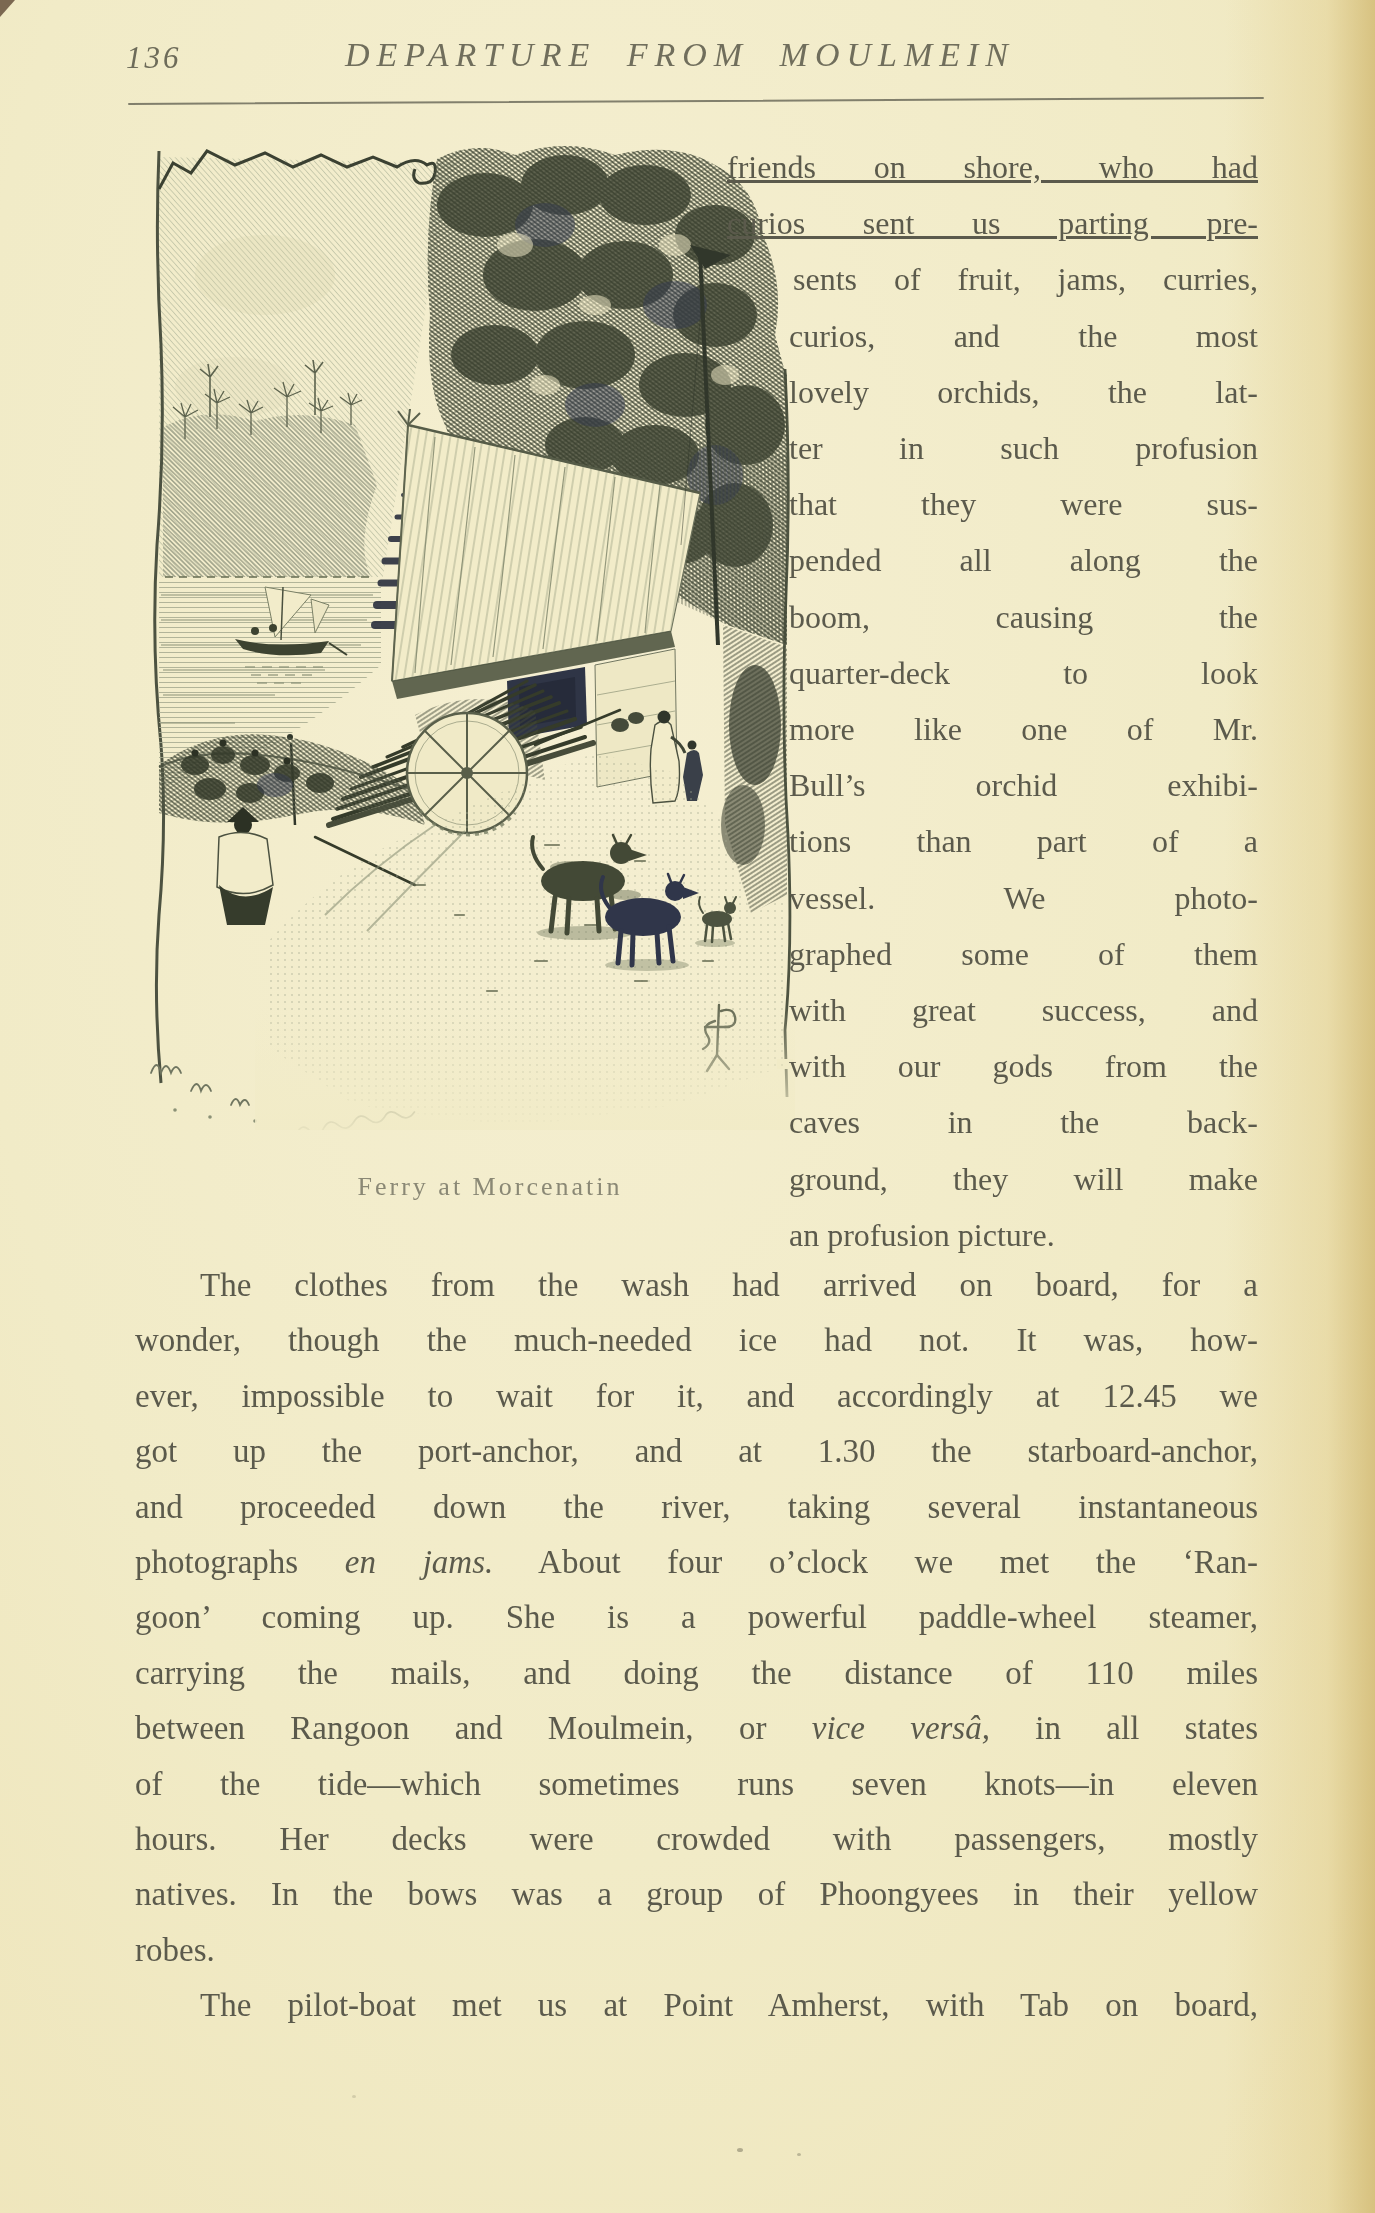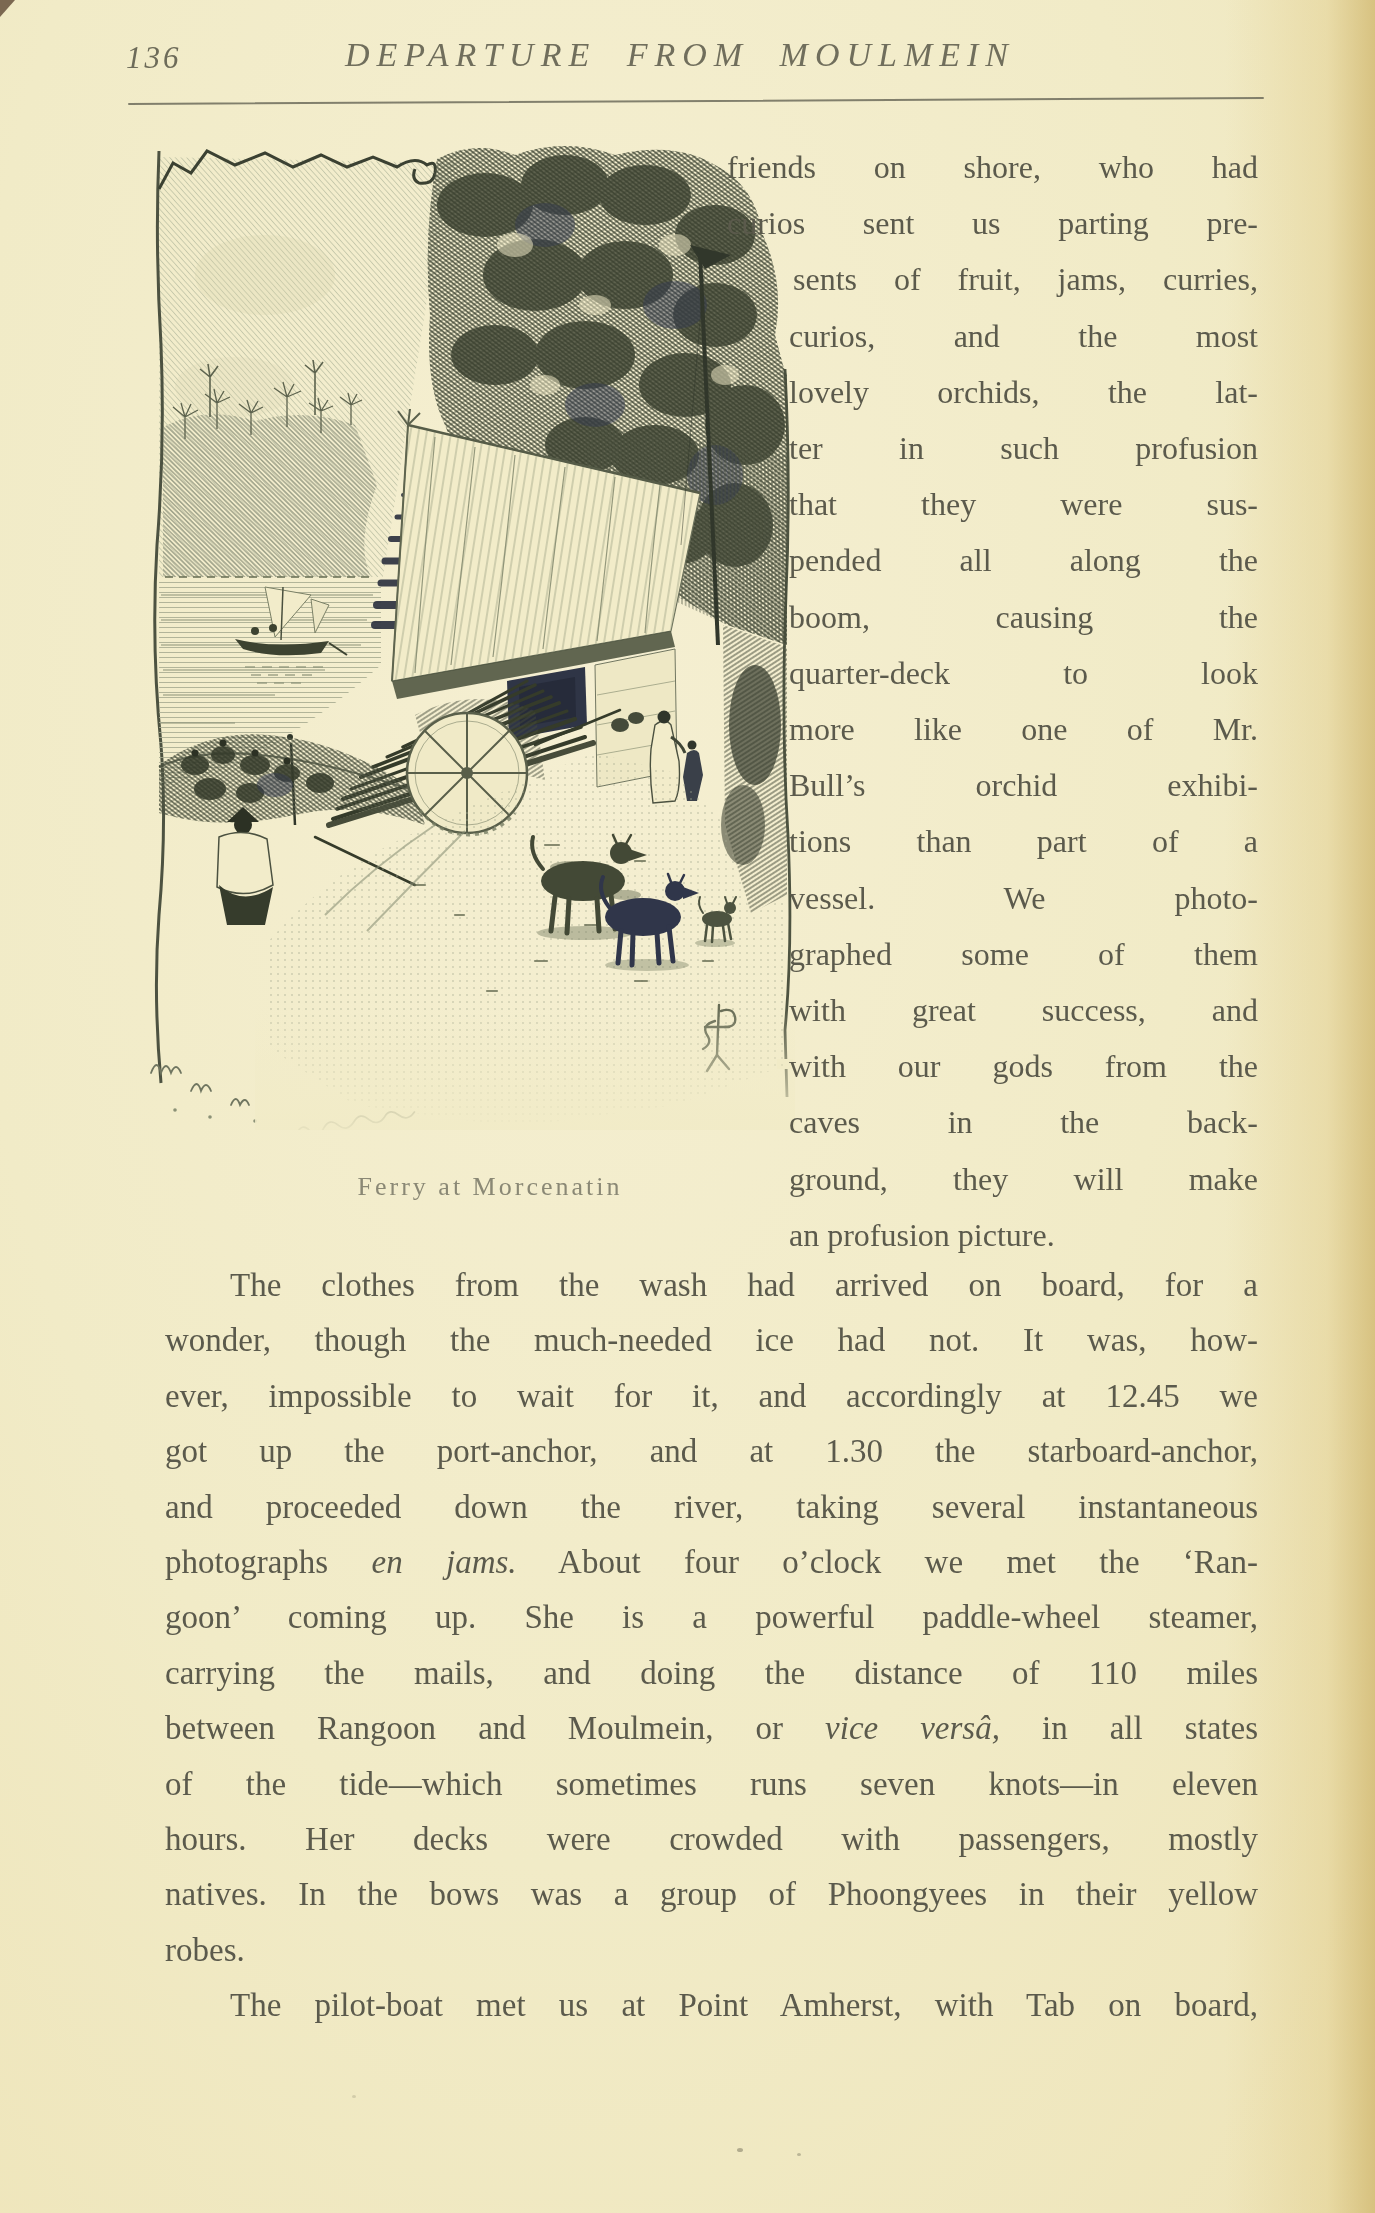--- a/index.html
+++ b/index.html
@@ -37,25 +37,25 @@
   .caption{
     position:absolute;left:240px;top:1172px;width:500px;text-align:center;
     font-size:26px;letter-spacing:3px;color:#8a8875;
   }
   .wrap-column{position:absolute;left:727px;top:139px;width:531px;}
   .wrap-column .line{font-size:32px;line-height:56.2px;}
   .body-text{position:absolute;left:135px;top:1258px;width:1123px;}
   .body-text .line{font-size:33px;line-height:55.4px;}
   .line{
     color:#5b5a4c;
-    text-align:justify;text-align-last:justify;margin-left:30px;
+    text-align:justify;text-align-last:justify;
   }
   .line i{font-style:italic;}
   .line.nj{text-align:left;text-align-last:left;}
-  .line.c0{margin-left:0;}
+  .line.c0{margin-left:0;text-decoration:underline;}
   .line.c1{margin-left:66px;}
   .line.c2{margin-left:62px;}
   .line.ind{text-indent:65px;}
   .speck{position:absolute;border-radius:50%;background:#908c72;}
   .speck.s1{left:737px;top:2148px;width:6px;height:4px;opacity:.65;}
   .speck.s2{left:797px;top:2153px;width:4px;height:3px;opacity:.55;}
   .speck.s3{left:352px;top:2095px;width:4px;height:3px;opacity:.3;}
   svg{display:block;}
 </style>
 </head>

